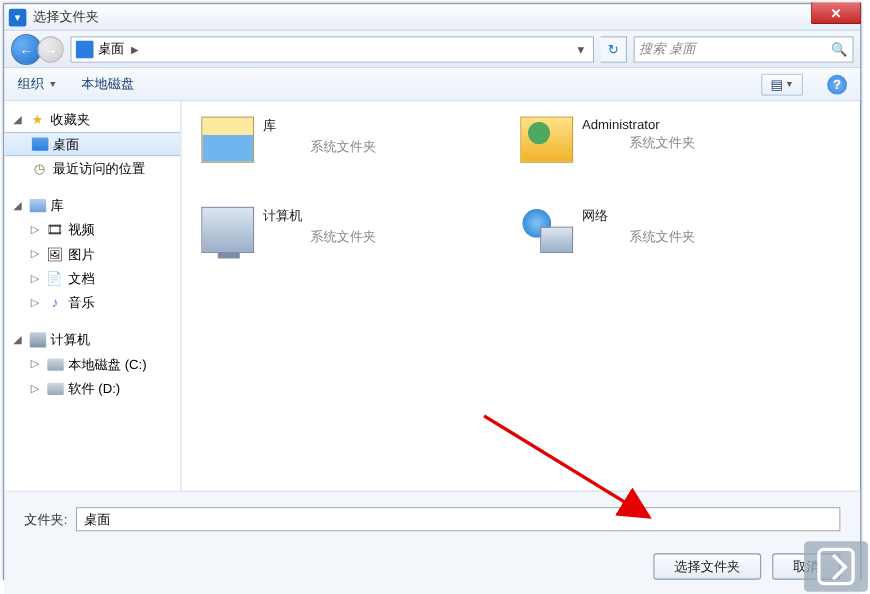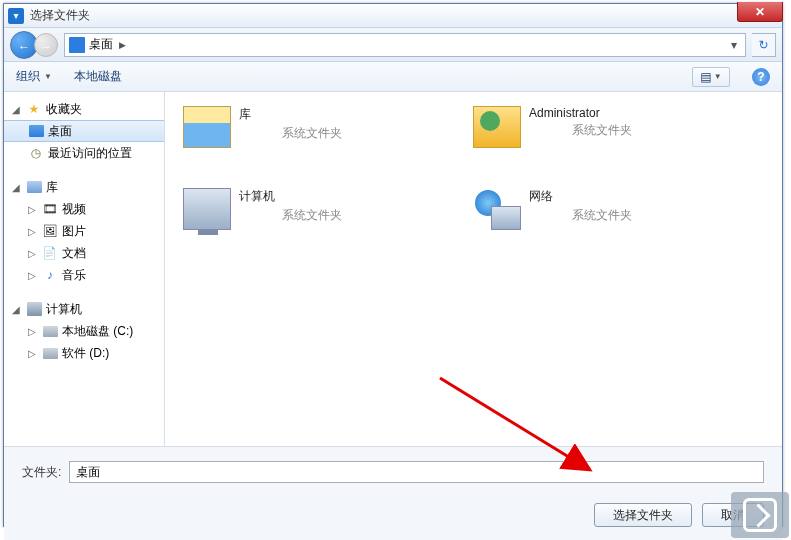--- a/index.html
+++ b/index.html
@@ -100,20 +100,24 @@
     </div>
     <div class="addrbar">
       <span class="addr-icon"></span>
       <span>桌面</span>
       <span style="margin-left:6px;color:#555;font-size:9px">▶</span>
       <span class="addr-drop">▾</span>
     </div>
     <div class="refresh">
         <span>↻</span>
       </div>
+    <div class="searchbar">
+      <span>搜索 桌面</span>
+      <span class="mag">🔍</span>
+    </div>
   </div>
 
   <div class="toolbar">
     <div class="tb-item">
       <span>组织</span>
       <span class="tb-drop">▼</span>
     </div>
     <div class="tb-item">
       <span>本地磁盘</span>
     </div>

